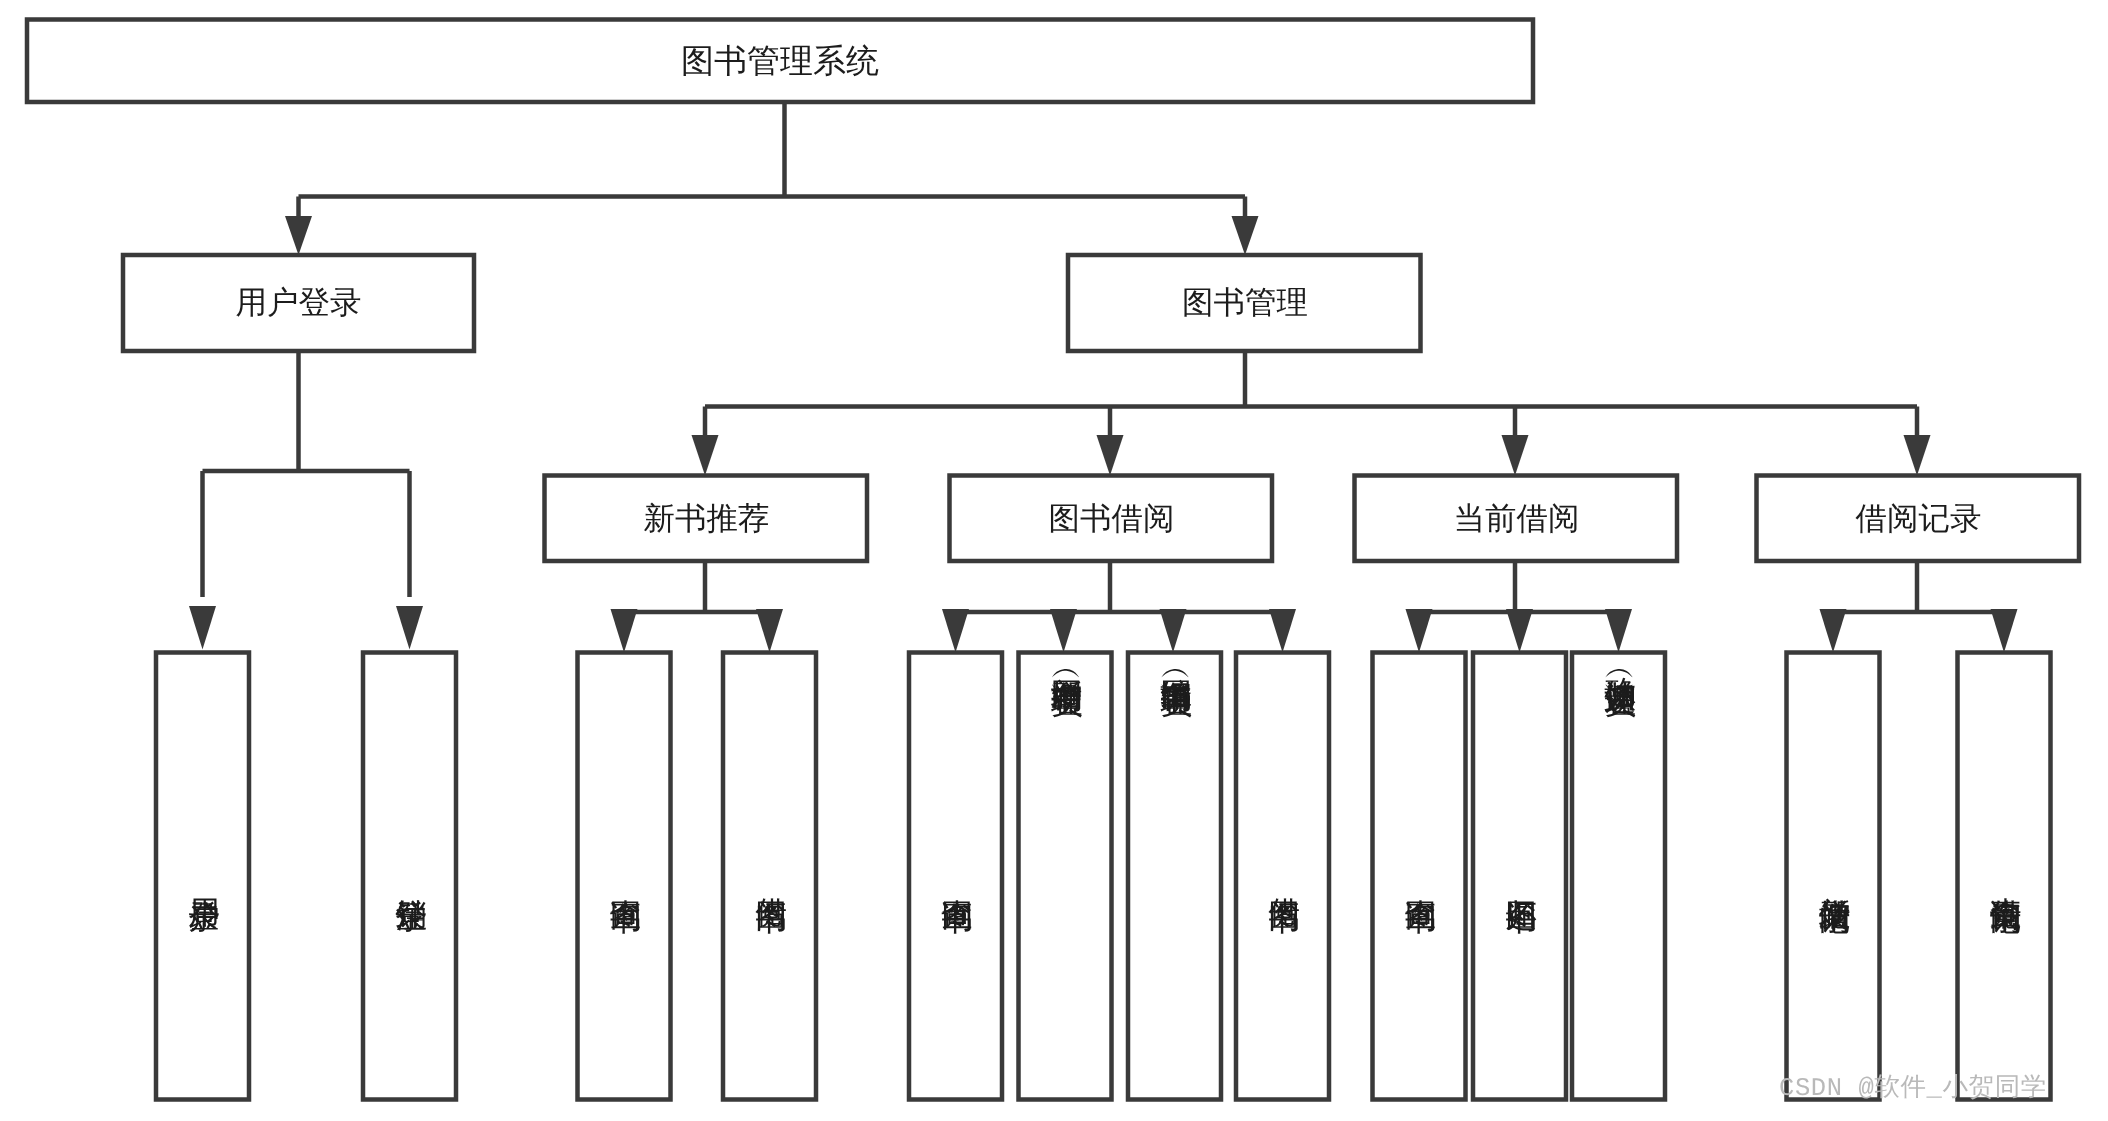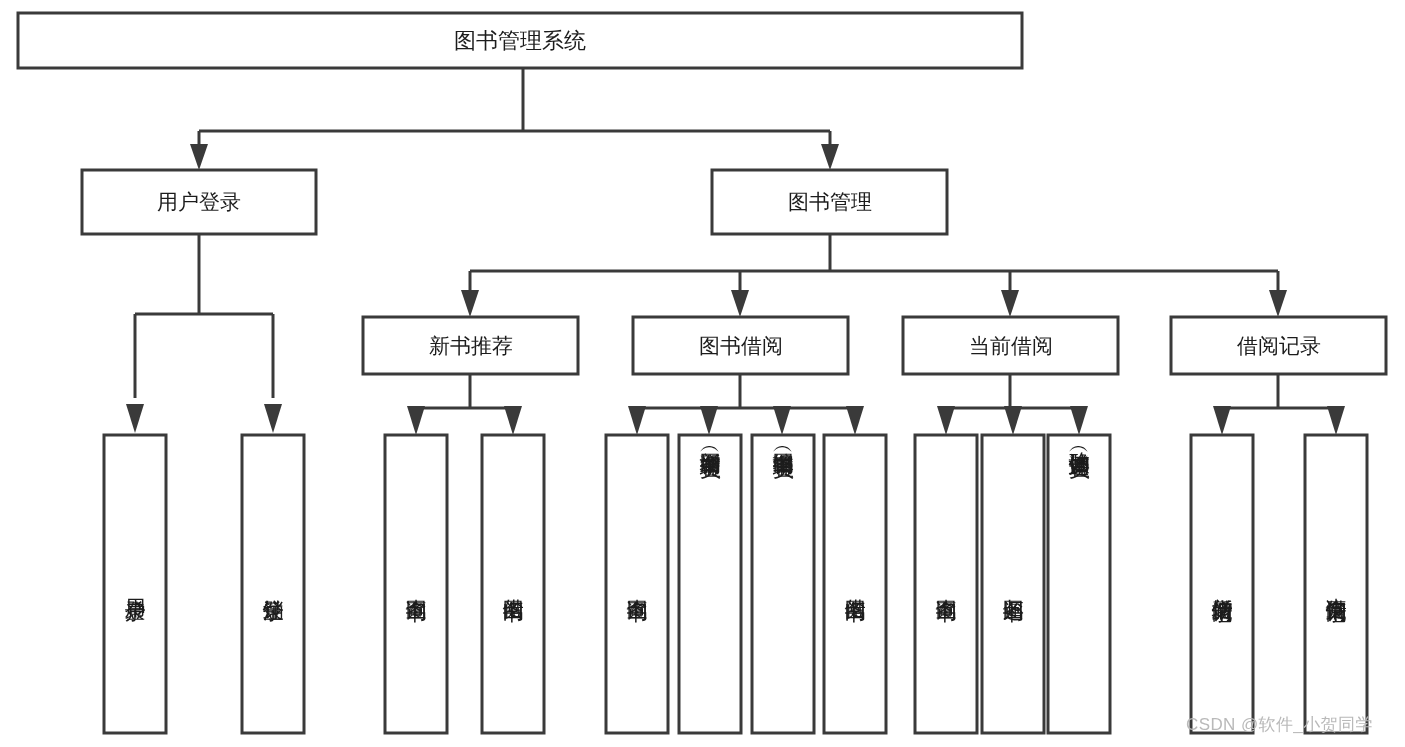--- a/index.html
+++ b/index.html
@@ -64,21 +64,21 @@
     font-size: 21px;
     line-height: 1.06;
     color: #1c1c1c;
     letter-spacing: 1px;
     white-space: nowrap;
   }
   .watermark {
     position: absolute;
     left: 1186px;
     top: 713px;
-    font-family: Liberation Sans, sans-serif;
+    font-family: Liberation Mono, monospace;
     font-size: 17px;
     color: #b9b9b9;
     white-space: nowrap;
     letter-spacing: 0.4px;
   }
 </style>
 </head>
 <body>
 
 <div id="diagram-root">

